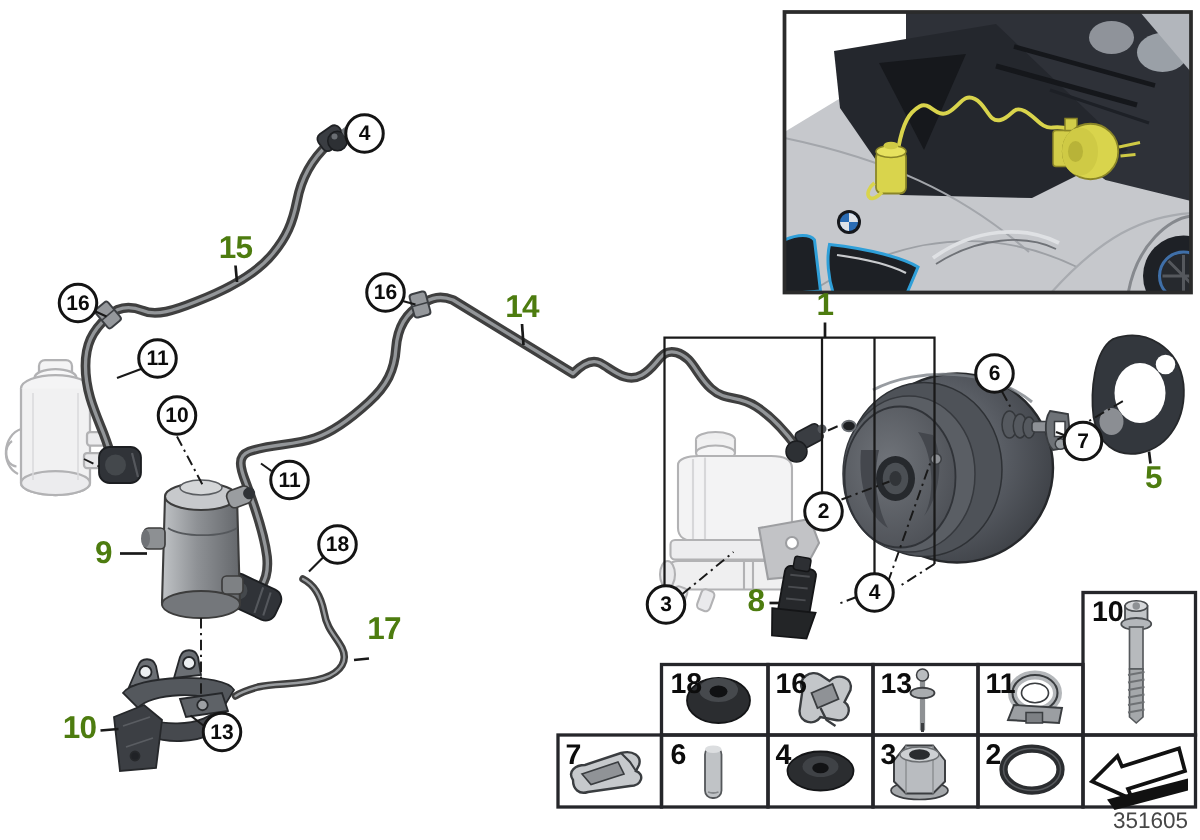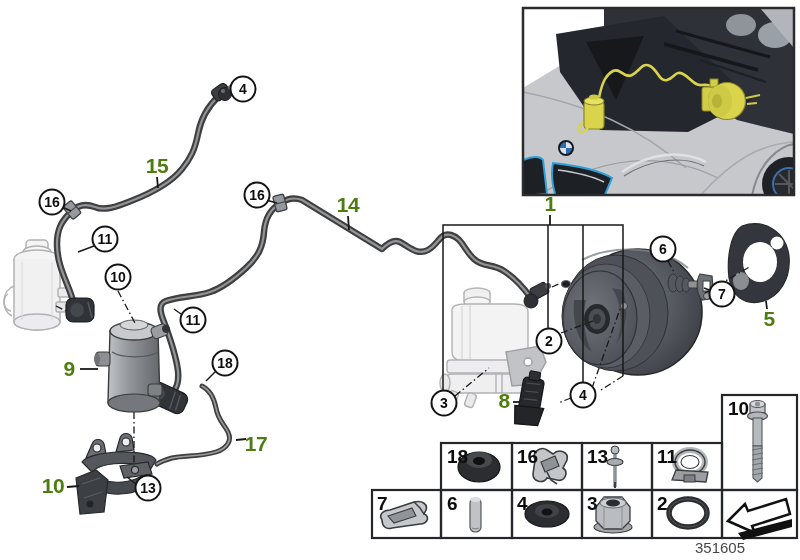--- a/index.html
+++ b/index.html
@@ -363,28 +363,28 @@
   <div class="co" style="left:722px;top:294px">7</div>
   <div class="co" style="left:225px;top:363px">18</div>
   <div class="co" style="left:148px;top:488px">13</div>
 
   <div class="lbl" style="left:157px;top:166px">15</div>
   <div class="lbl" style="left:348px;top:205px">14</div>
   <div class="lbl" style="left:550px;top:204px">1</div>
   <div class="lbl" style="left:69px;top:369px">9</div>
   <div class="lbl" style="left:504px;top:401px">8</div>
   <div class="lbl" style="left:53px;top:486px">10</div>
-  <div class="lbl" style="left:256px;top:444px">17</div>
+  <div class="lbl" style="left:256px;top:420px">17</div>
   <div class="lbl" style="left:769px;top:319px">5</div>
 
   <div class="num" style="left:728px;top:398px">10</div>
   <div class="num" style="left:447px;top:446px">18</div>
   <div class="num" style="left:517px;top:446px">16</div>
   <div class="num" style="left:587px;top:446px">13</div>
   <div class="num" style="left:657px;top:446px">11</div>
   <div class="num" style="left:377px;top:493px">7</div>
   <div class="num" style="left:447px;top:493px">6</div>
   <div class="num" style="left:517px;top:493px">4</div>
   <div class="num" style="left:587px;top:493px">3</div>
   <div class="num" style="left:657px;top:493px">2</div>
 
-  <div class="docnum" style="left:695px;top:539px;width:97px;text-align:left">351605</div>
+  <div class="docnum" style="left:695px;top:539px;width:97px;text-align:right">351605</div>
 </div>
 
 </body></html>

